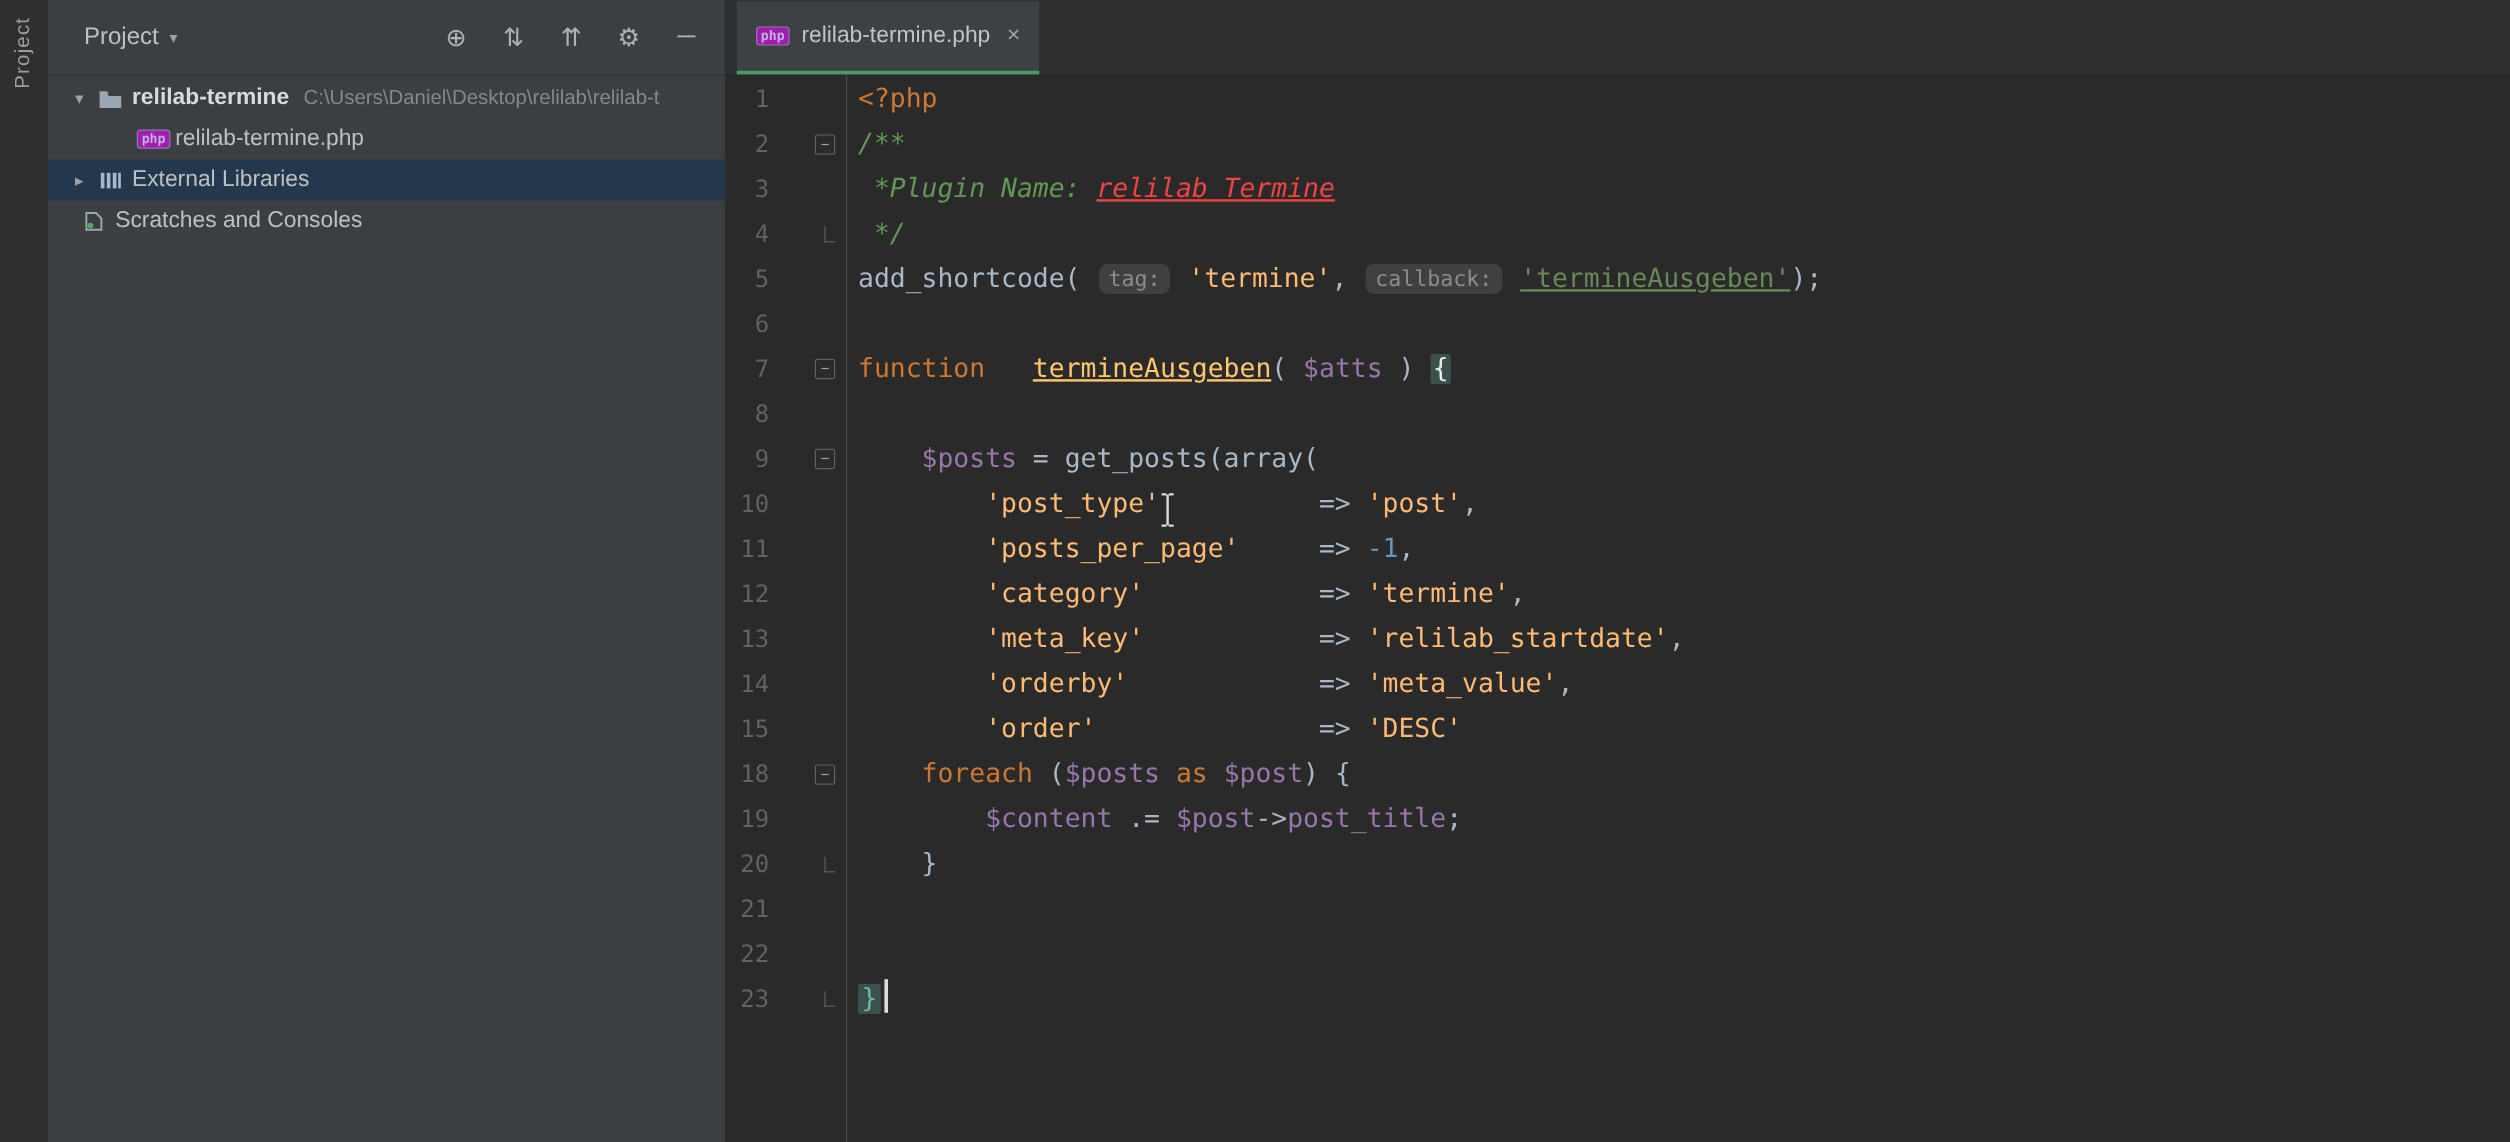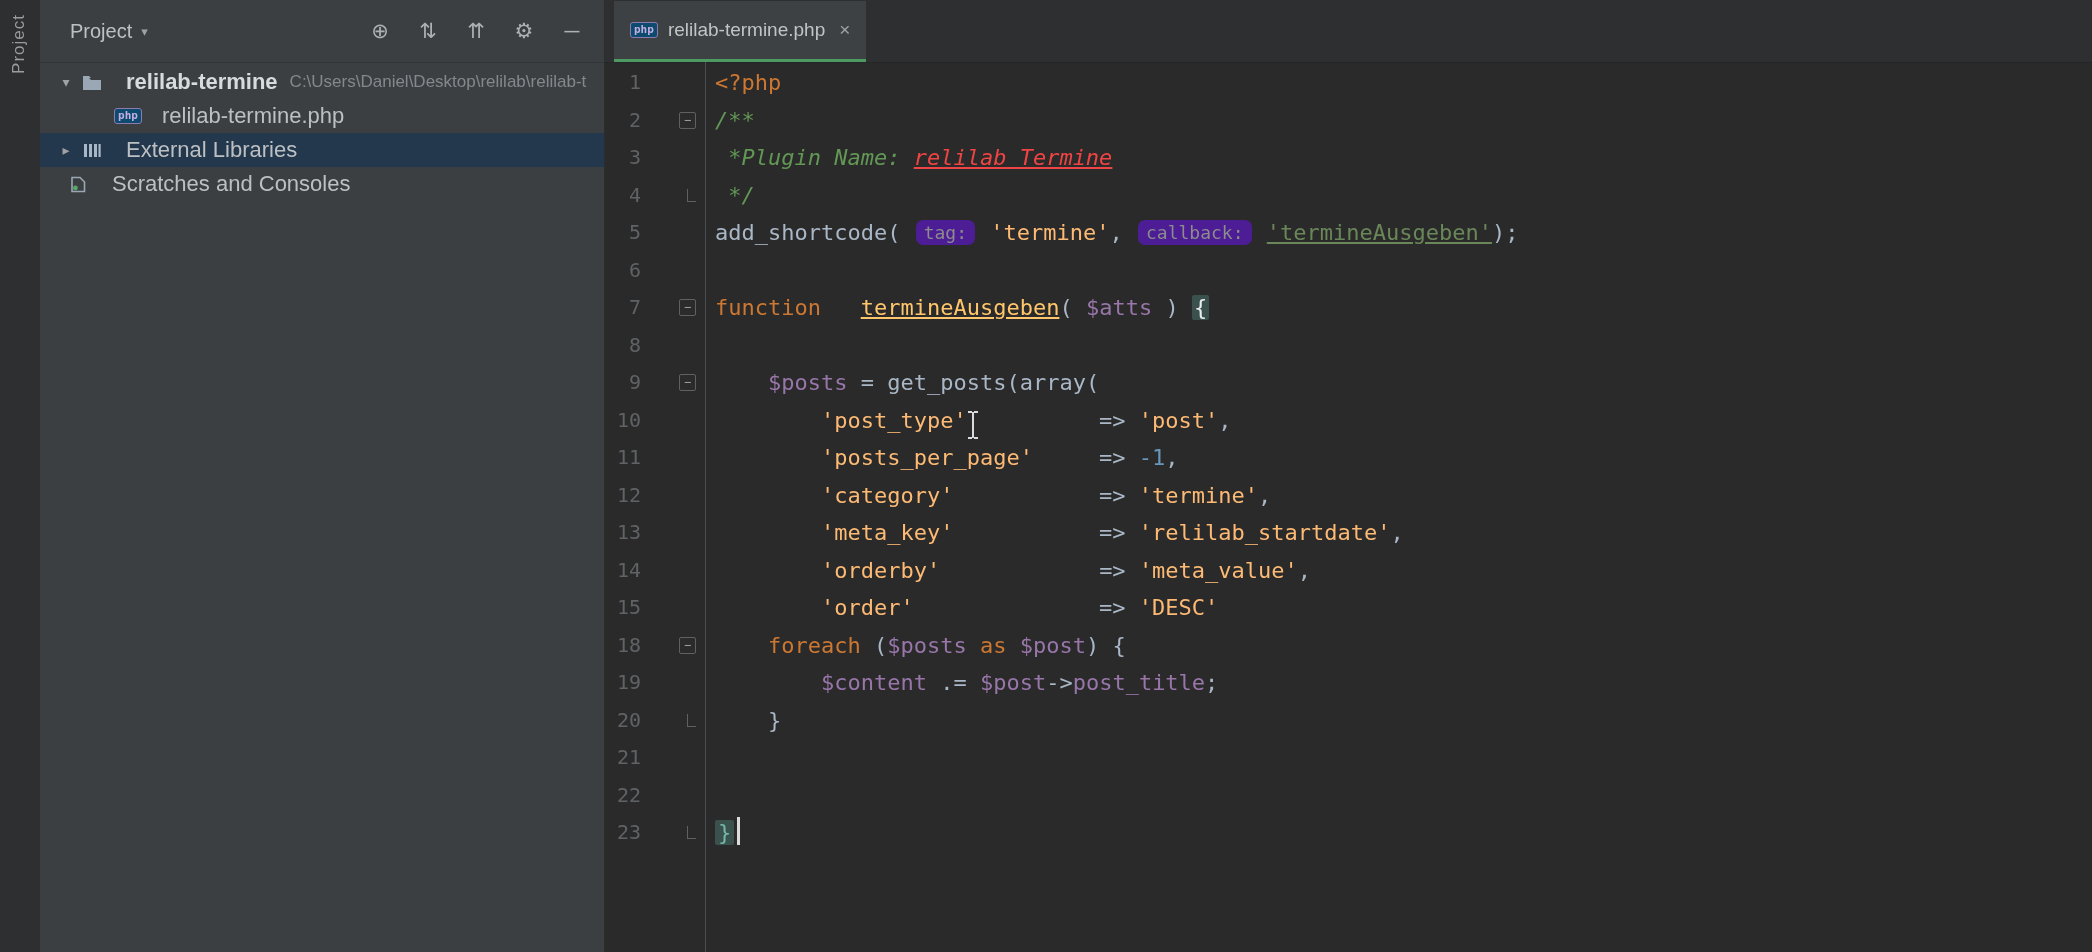--- a/index.html
+++ b/index.html
@@ -16,25 +16,25 @@
   .pselect{display:flex;align-items:center;gap:9px;color:#bdc1c4;font-size:20px;cursor:default;}
   .pselect .caret{font-size:13px;color:#9fa2a4;}
   .tbicons{margin-left:auto;display:flex;align-items:center;gap:24px;}
   .tbi{color:#aeb0b2;font-size:21px;width:24px;text-align:center;cursor:default;}
 
   .tree{padding-top:2px;}
   .trow{height:34px;display:flex;align-items:center;white-space:nowrap;overflow:hidden;cursor:default;}
   .trow.sel{background:#24384d;}
   .chev{width:24px;color:#9fa2a4;font-size:14px;text-align:center;flex:0 0 auto;}
   .ticon{width:28px;display:inline-flex;justify-content:center;align-items:center;flex:0 0 auto;}
-  .tlabel{color:#bcc0c3;font-size:22px;margin-left:20px;}
+  .tlabel{color:#bcc0c3;font-size:19px;margin-left:4px;}
   .tlabel.bold{color:#d8dbde;font-weight:bold;}
   .tpath{color:#84888c;font-size:17px;margin-left:12px;}
   .phpchip{display:inline-block;font-family:"DejaVu Sans Mono",monospace;font-size:11px;font-weight:bold;
-           color:#c3aee2;border:1px solid #8d7ab0;border-radius:3px;padding:1px 3px;line-height:12px;background:#0c4a6e;}
+           color:#c3aee2;border:1px solid #8d7ab0;border-radius:3px;padding:1px 3px;line-height:12px;background:#a21caf;}
 
   
   .editor{position:absolute;left:605px;top:0;right:0;bottom:0;background:#2a2a2a;}
   .tabbar{height:62px;background:#2d2f30;border-bottom:1px solid #232526;display:flex;align-items:flex-end;}
   .tab{height:58px;margin-left:9px;display:flex;align-items:center;gap:10px;padding:0 16px;
        background:#3e4143;border-bottom:3px solid #4d9a63;cursor:default;}
   .tablabel{color:#bfc4c7;font-size:19px;}
   .tabclose{color:#9fa2a4;font-size:19px;margin-left:4px;cursor:default;}
 
   .ebody{position:absolute;left:0;right:0;top:62px;bottom:0;overflow:hidden;}
@@ -50,21 +50,21 @@
 
   .tk-d{color:#a9b7c6;}
   .tk-k{color:#cc7832;}
   .tk-s{color:#fdba74;}
   .tk-su{color:#6a8759;text-decoration:underline;}
   .tk-v{color:#9876aa;}
   .tk-fy{color:#ffc66b;text-decoration:underline;}
   .tk-n{color:#6897bb;}
   .tk-cm{color:#629755;font-style:italic;}
   .tk-cmu{color:#ef4444;font-style:italic;text-decoration:underline;}
-  .tk-ih{background:#4c1d95;color:#8c8c8c;border-radius:7px;padding:2px 8px;font-size:18px;margin:0 2px;position:relative;top:-1px;}
+  .tk-ih{background:#404040;color:#8c8c8c;border-radius:7px;padding:2px 8px;font-size:18px;margin:0 2px;position:relative;top:-1px;}
   .tk-brl{color:#eaecee;background:#3b514d;border-radius:2px;padding:0 2px;}
   .tk-brr{color:#73b8a9;background:#3b514d;border-radius:2px;padding:0 3px;}
   .tk-caret{display:inline-block;width:2.5px;height:28px;background:#dcdcdc;margin-left:3px;vertical-align:-5px;
             animation:blink 1.1s steps(1) infinite;}
   @keyframes blink{50%{opacity:0;}}
 
   
   .ibeam{position:absolute;left:965px;top:410px;pointer-events:none;}
 </style>
 </head>

